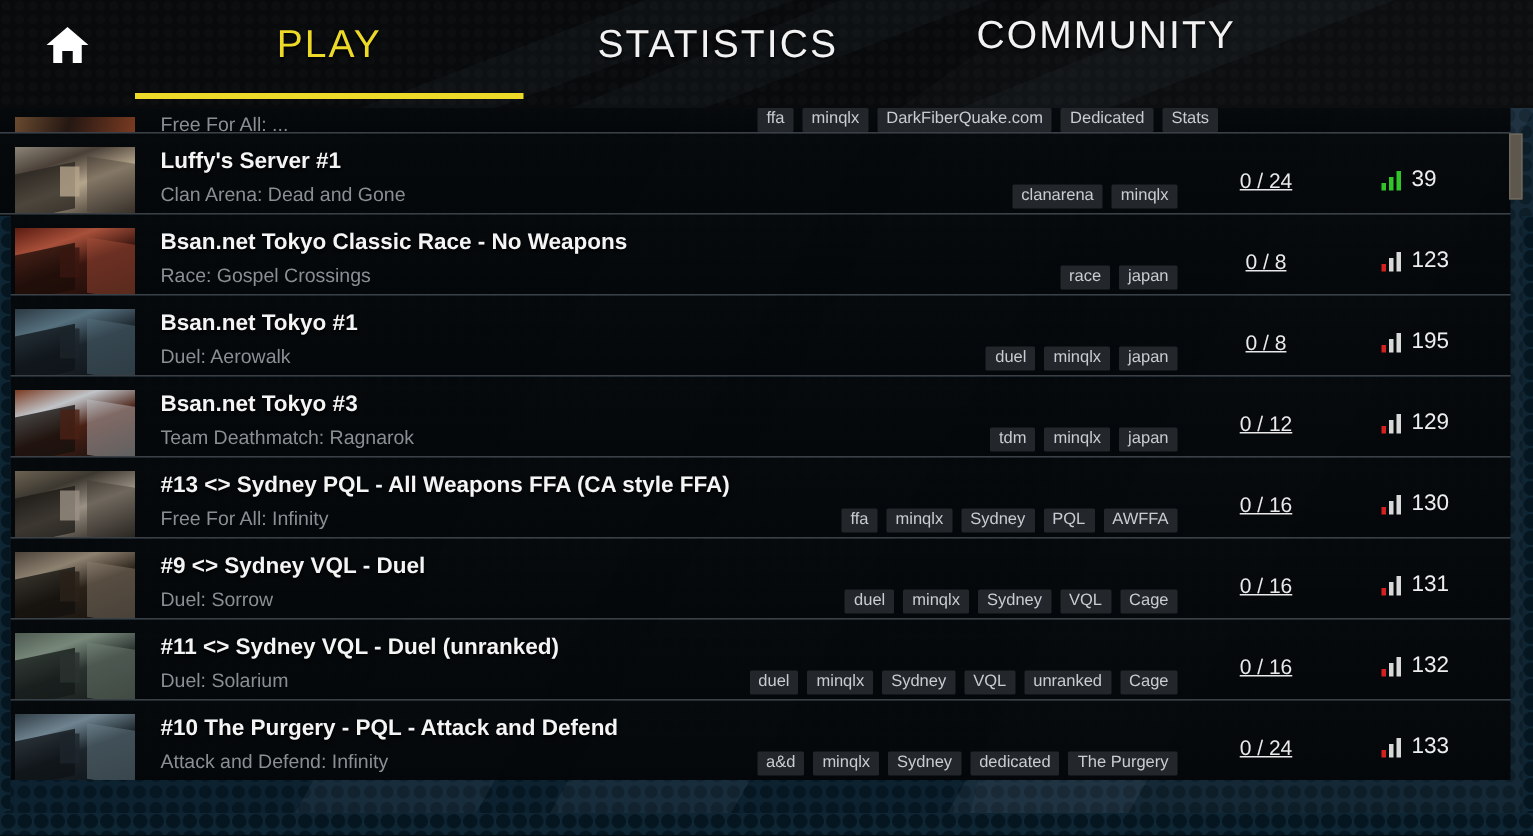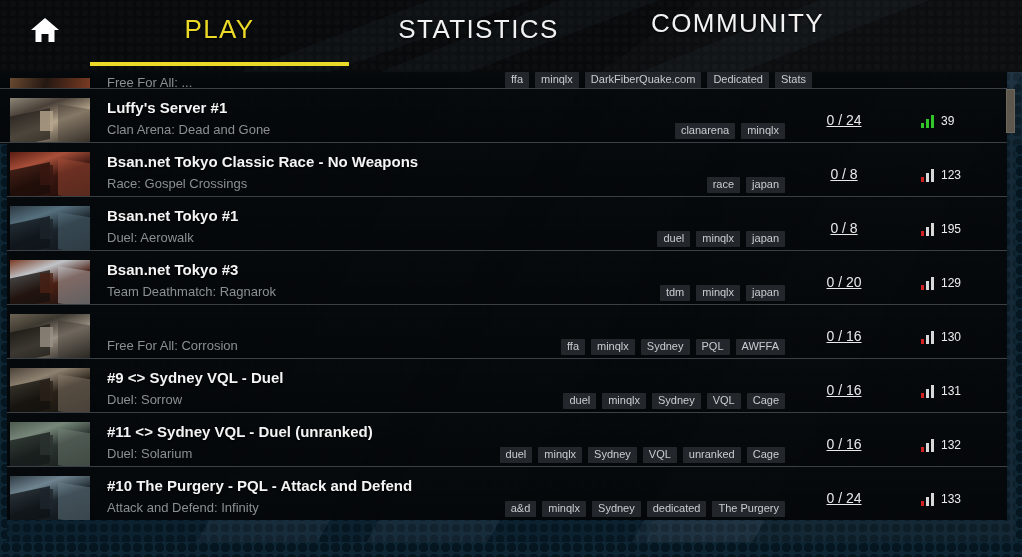--- a/index.html
+++ b/index.html
@@ -194,21 +194,21 @@
     align-items: flex-end;
     gap: 2px;
     height: 14px;
     margin-right: 7px;
   }
   .bars i { display: block; width: 3px; }
   .bars i.b1 { height: 5px; }
   .bars i.b2 { height: 9px; }
   .bars i.b3 { height: 13px; }
   .ping-val {
-    font-size: 12px;
+    font-size: 15px;
     color: #ededed;
     min-width: 26px;
   }
 
   
   .partial .ptags {
     position: absolute;
     left: 505px; bottom: 0px;
     display: flex; gap: 6px;
   }
@@ -421,39 +421,40 @@
             </div>
             <div class="names">
               <div class="svr-name">Bsan.net Tokyo #3</div>
               <div class="svr-map">Team Deathmatch: Ragnarok</div>
               <div class="tags">
                 <span class="tag">tdm</span>
                 <span class="tag">minqlx</span>
                 <span class="tag">japan</span>
               </div>
             </div>
-            <div class="players">0 / 20</div>
+            <div class="players">0 / 12</div>
             <div class="ping-cell">
               <span class="bars">
                 <i class="b1" style="background:#d52020"></i>
                 <i class="b2" style="background:#d8d8d8"></i>
                 <i class="b3" style="background:#d8d8d8"></i>
               </span>
               <span class="ping-val">129</span>
             </div>
           </div>
           <div class="row">
             <div class="thumb">
               <div class="t-sky" style="background:linear-gradient(160deg,#6c6252 0%,#3c3830 28%,#9a9083 55%,#1c1a16 100%)"></div>
               <div style="position:absolute;left:-10%;top:35%;width:60%;height:70%;background:#1c1a16;opacity:.75;transform:skewY(-12deg)"></div>
               <div style="position:absolute;right:-5%;top:20%;width:45%;height:85%;background:#3c3830;opacity:.45;transform:skewY(9deg)"></div>
               <div style="position:absolute;left:38%;top:30%;width:16%;height:45%;background:#9a9083;opacity:.8"></div>
             </div>
             <div class="names">
-              <div class="svr-map">Free For All: Corrosion</div>
+              <div class="svr-name">#13 &lt;&gt; Sydney PQL - All Weapons FFA (CA style FFA)</div>
+              <div class="svr-map">Free For All: Infinity</div>
               <div class="tags">
                 <span class="tag">ffa</span>
                 <span class="tag">minqlx</span>
                 <span class="tag">Sydney</span>
                 <span class="tag">PQL</span>
                 <span class="tag">AWFFA</span>
               </div>
             </div>
             <div class="players">0 / 16</div>
             <div class="ping-cell">

